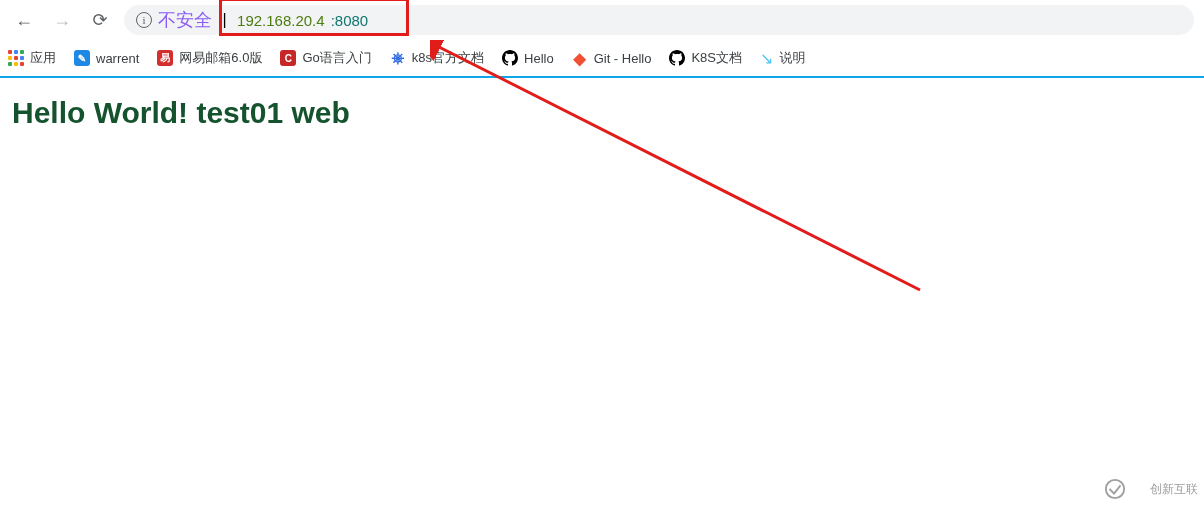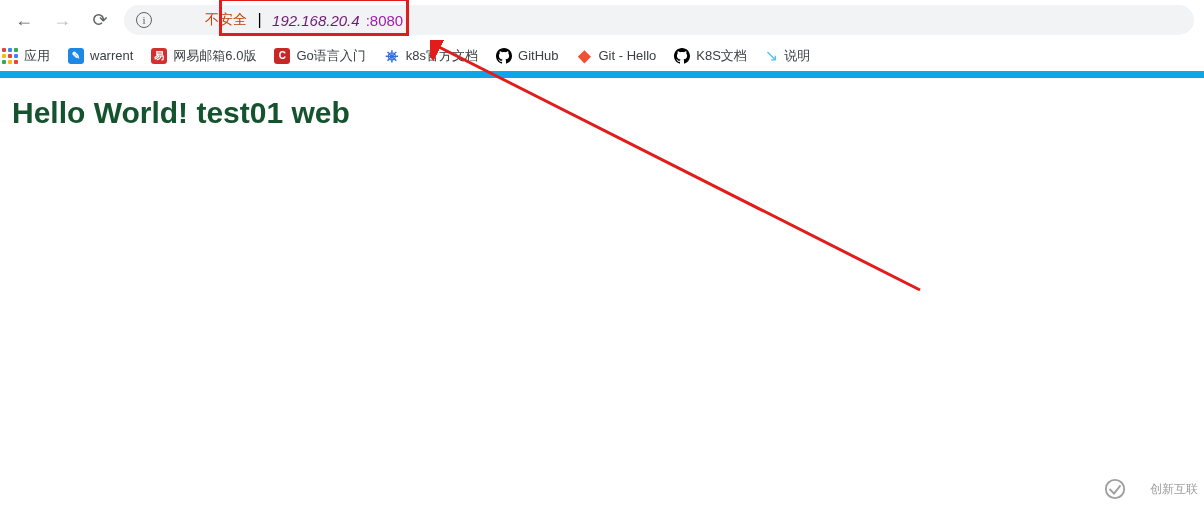--- a/index.html
+++ b/index.html
@@ -42,39 +42,39 @@
     width: 16px; height: 16px;
     border: 1.5px solid #5f6368;
     border-radius: 50%;
     display: flex;
     align-items: center;
     justify-content: center;
     font-size: 11px;
     color: #5f6368;
     font-family: serif;
   }
-  .secure-label { color: #c2410c; font-size: 14px; margin-left: 47px; }
-  .url-host { color: #701a75; font-size: 15px; font-style: italic; }
-  .url-port { color: #a21caf; font-size: 15px; }
+  .secure-label { color: #8b5cf6; font-size: 18px; }
+  .url-host { color: #4d7c0f; font-size: 15px; }
+  .url-port { color: #0f766e; font-size: 15px; }
   .url-highlight {
     position: absolute;
     border: 3px solid #e21b1b;
     height: 38px;
     top: -7px;
     left: 95px;
     width: 190px;
     pointer-events: none;
   }
   .bookmarks {
     display: flex;
     align-items: center;
     height: 38px;
-    padding: 0 2px;
+    padding: 0 8px;
     gap: 18px;
-    border-bottom: 7px solid #0ea5e9;
+    border-bottom: 2px solid #0ea5e9;
     font-size: 13px;
     color: #3c4043;
     overflow: hidden;
     white-space: nowrap;
   }
   .bookmarks .bm {
     display: flex;
     align-items: center;
     gap: 6px;
     cursor: pointer;
@@ -176,21 +176,21 @@
   <div class="bm">
     <div class="fav k8s">⎈</div>
     <span>k8s官方文档</span>
   </div>
   <div class="bm">
     <div class="fav gh">
       <svg width="16" height="16" viewBox="0 0 16 16">
           <path fill="#000" d="M8 0C3.58 0 0 3.58 0 8c0 3.54 2.29 6.53 5.47 7.59.4.07.55-.17.55-.38v-1.34c-2.23.48-2.7-1.07-2.7-1.07-.36-.92-.89-1.17-.89-1.17-.73-.5.05-.49.05-.49.8.06 1.23.83 1.23.83.72 1.23 1.88.87 2.34.67.07-.52.28-.87.51-1.07-1.78-.2-3.64-.89-3.64-3.95 0-.87.31-1.59.82-2.15-.08-.2-.36-1.02.08-2.12 0 0 .67-.21 2.2.82.64-.18 1.32-.27 2-.27s1.36.09 2 .27c1.53-1.04 2.2-.82 2.2-.82.44 1.1.16 1.92.08 2.12.51.56.82 1.28.82 2.15 0 3.07-1.87 3.75-3.65 3.95.29.25.54.73.54 1.48v2.19c0 .21.15.46.55.38C13.71 14.53 16 11.54 16 8c0-4.42-3.58-8-8-8z"></path>
         </svg>
     </div>
-    <span>GitHub</span>
+    <span>Hello</span>
   </div>
   <div class="bm">
     <div class="fav git">◆</div>
     <span>Git - Hello</span>
   </div>
   <div class="bm">
     <div class="fav gh">
       <svg width="16" height="16" viewBox="0 0 16 16">
           <path fill="#000" d="M8 0C3.58 0 0 3.58 0 8c0 3.54 2.29 6.53 5.47 7.59.4.07.55-.17.55-.38v-1.34c-2.23.48-2.7-1.07-2.7-1.07-.36-.92-.89-1.17-.89-1.17-.73-.5.05-.49.05-.49.8.06 1.23.83 1.23.83.72 1.23 1.88.87 2.34.67.07-.52.28-.87.51-1.07-1.78-.2-3.64-.89-3.64-3.95 0-.87.31-1.59.82-2.15-.08-.2-.36-1.02.08-2.12 0 0 .67-.21 2.2.82.64-.18 1.32-.27 2-.27s1.36.09 2 .27c1.53-1.04 2.2-.82 2.2-.82.44 1.1.16 1.92.08 2.12.51.56.82 1.28.82 2.15 0 3.07-1.87 3.75-3.65 3.95.29.25.54.73.54 1.48v2.19c0 .21.15.46.55.38C13.71 14.53 16 11.54 16 8c0-4.42-3.58-8-8-8z"></path>
         </svg>

